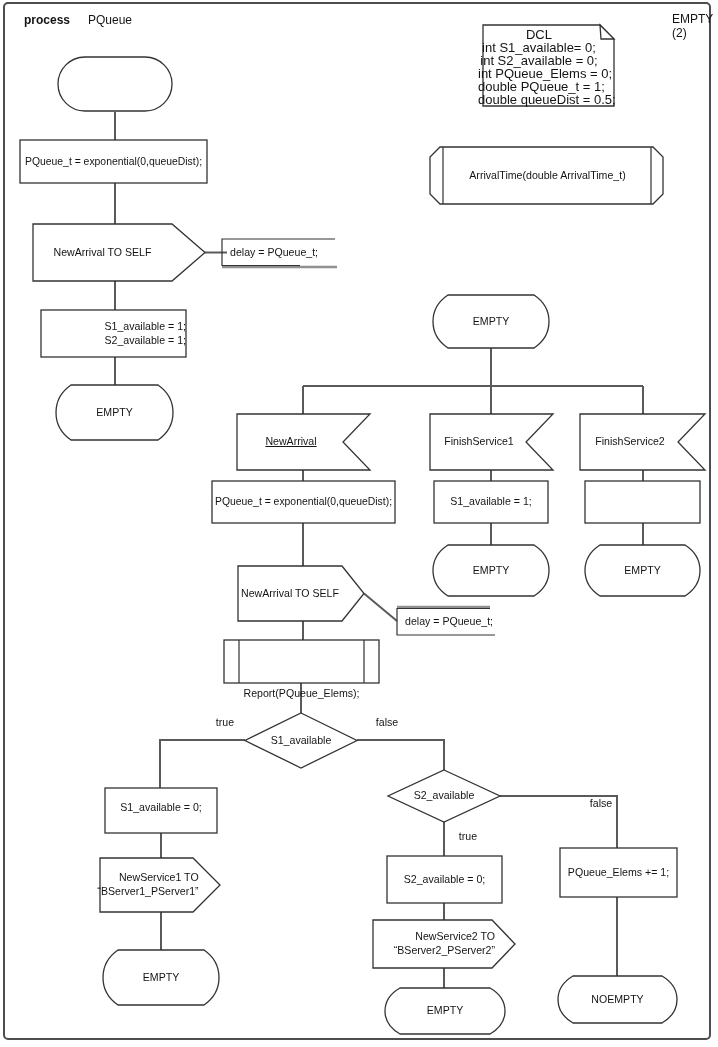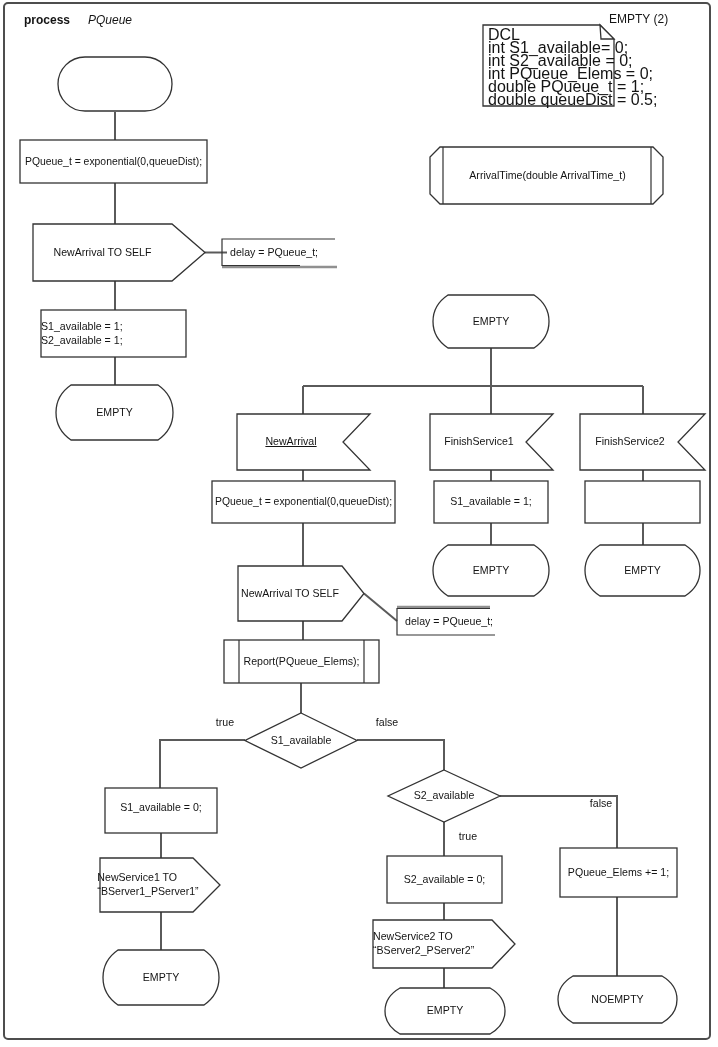--- a/index.html
+++ b/index.html
@@ -4,26 +4,26 @@
 <style>
   html,body{margin:0;padding:0;}
   body{width:718px;height:1047px;background:#fdfdfd;font-family:"Liberation Sans",sans-serif;color:#141414;position:relative;overflow:hidden;}
   #canvas{position:absolute;left:0;top:0;width:718px;height:1047px;background:#fff;}
   .frame{position:absolute;left:3px;top:2px;width:708px;height:1038px;border:2px solid #4d4d4d;border-radius:5px;box-sizing:border-box;}
   svg.diagram{position:absolute;left:0;top:0;width:718px;height:1047px;}
   .connector{stroke:#5a5a5a;stroke-width:2;fill:none;}
   .shape{stroke:#333;stroke-width:1.3;fill:#fff;}
   .shape-line{stroke:#333;stroke-width:1.2;fill:none;}
   .shadow-line{stroke:#909090;stroke-width:2.5;fill:none;}
-  .lbl{position:absolute;display:flex;align-items:center;justify-content:center;text-align:left;font-size:10.6px;line-height:1.3;white-space:nowrap;}
+  .lbl{position:absolute;display:flex;align-items:center;justify-content:center;text-align:right;font-size:10.6px;line-height:1.3;white-space:nowrap;}
   .lbl.wrap{white-space:normal;}
   .lbl.left{justify-content:flex-start;text-align:left;padding-left:4px;box-sizing:border-box;}
   .hdr{position:absolute;font-size:12px;}
   .bold{font-weight:bold;}
-  .dcl{position:absolute;left:488px;top:29px;width:122px;font-size:16px;line-height:12.9px;white-space:nowrap;}
+  .dcl{position:absolute;left:478px;top:29px;width:122px;font-size:13px;line-height:12.9px;white-space:nowrap;text-align:center;}
 </style>
 </head>
 <body>
 
 <div id="canvas">
   <div class="frame"></div>
 
   <svg class="diagram" viewBox="0 0 718 1047">
 
     <g>
@@ -115,22 +115,22 @@
 
     <rect class="shape" x="387" y="856" width="115" height="47"></rect>
     <path class="shape" d="M373 920 L492 920 L515 944 L492 968 L373 968 Z"></path>
     <path class="shape" d="M400 988 H490 C510 999.5 510 1022.5 490 1034 H400 C380 1022.5 380 999.5 400 988 Z"></path>
 
     <rect class="shape" x="560" y="848" width="117" height="49"></rect>
     <path class="shape" d="M573 976 H662 C682 987.75 682 1011.25 662 1023 H573 C553 1011.25 553 987.75 573 976 Z"></path>
   </svg>
 
   <div class="hdr bold" style="left:24px;top:13px;">process</div>
-  <div class="hdr" style="left:88px;top:13px;font-style:italic;">PQueue</div>
-  <div class="hdr" style="left:609px;top:12px;">EMPTY (2)</div>
+  <div class="hdr" style="left:88px;top:13px;">PQueue</div>
+  <div class="hdr" style="left:672px;top:12px;">EMPTY (2)</div>
 
   <div class="dcl">
     <div>DCL</div>
     <div>int S1_available= 0;</div>
     <div>int S2_available = 0;</div>
     <div>int PQueue_Elems = 0;</div>
     <div>double PQueue_t = 1;</div>
     <div>double queueDist = 0.5;</div>
   </div>
 
@@ -152,21 +152,21 @@
   <div class="lbl" style="left:430px;top:414px;width:98px;height:56px;">FinishService1</div>
   <div class="lbl" style="left:580px;top:414px;width:100px;height:56px;">FinishService2</div>
 
   <div class="lbl" style="left:212px;top:481px;width:183px;height:42px;font-size:10.4px;">PQueue_t = exponential(0,queueDist);</div>
   <div class="lbl" style="left:434px;top:481px;width:114px;height:42px;">S1_available = 1;</div>
   <div class="lbl" style="left:435px;top:545px;width:112px;height:51px;">EMPTY</div>
   <div class="lbl" style="left:587px;top:545px;width:111px;height:51px;">EMPTY</div>
 
   <div class="lbl" style="left:238px;top:566px;width:104px;height:55px;">NewArrival TO SELF</div>
   <div class="lbl left" style="left:401px;top:609px;width:110px;height:25px;">delay = PQueue_t;</div>
-  <div class="lbl" style="left:239px;top:640px;width:125px;height:43px;">Report(PQueue_Elems);</div>
+  <div class="lbl" style="left:239px;top:672px;width:125px;height:43px;">Report(PQueue_Elems);</div>
 
   <div class="lbl" style="left:245px;top:713px;width:112px;height:55px;">S1_available</div>
   <div class="lbl" style="left:204px;top:716px;width:42px;height:14px;">true</div>
   <div class="lbl" style="left:366px;top:716px;width:42px;height:14px;">false</div>
 
   <div class="lbl" style="left:105px;top:788px;width:112px;height:39px;">S1_available = 0;</div>
   <div class="lbl two wrap" style="left:100px;top:858px;width:96px;height:54px;">
     <div>
       <span>NewService1 TO</span>
       <span>“BServer1_PServer1”</span>

